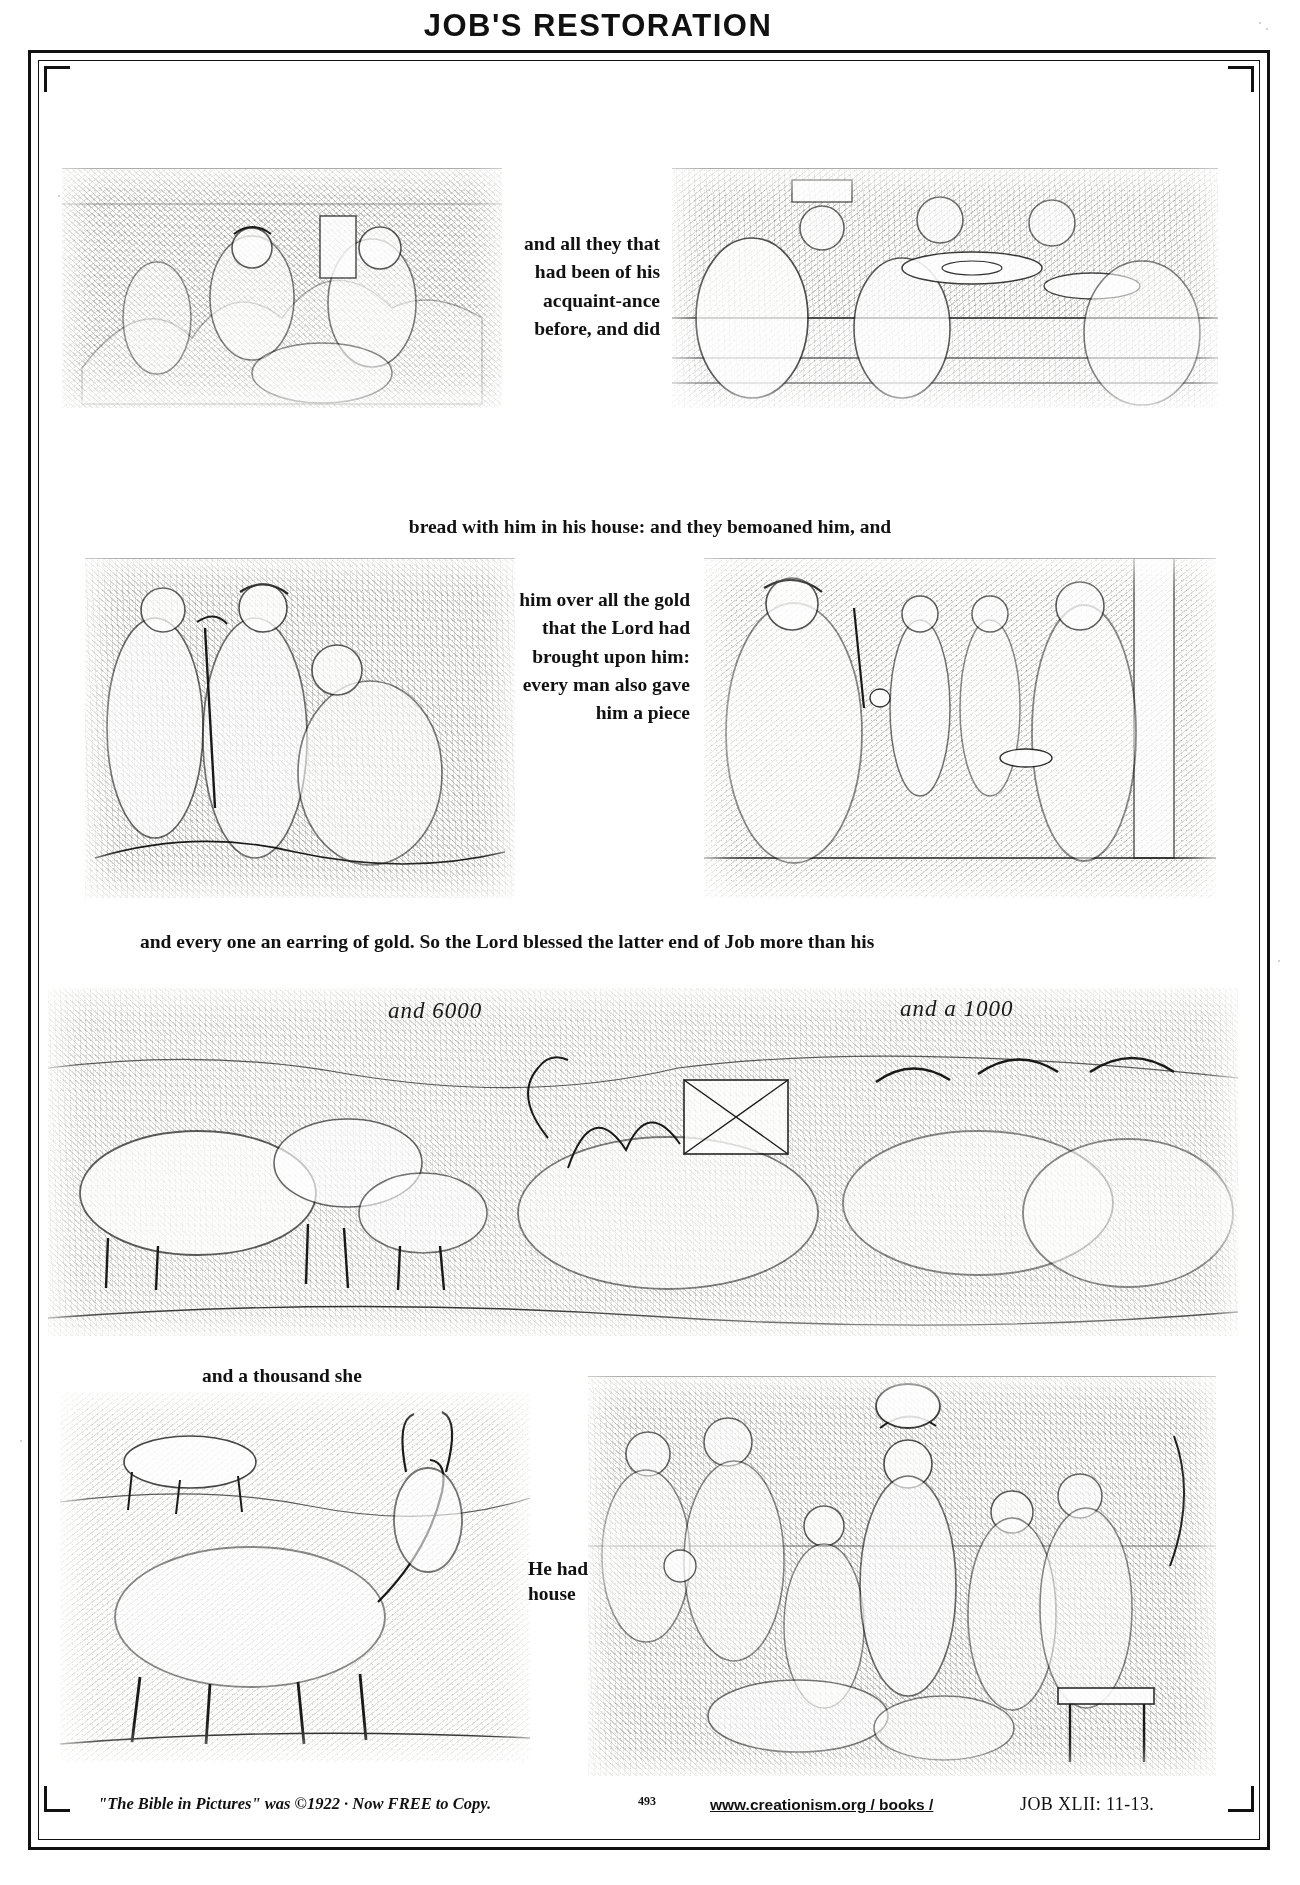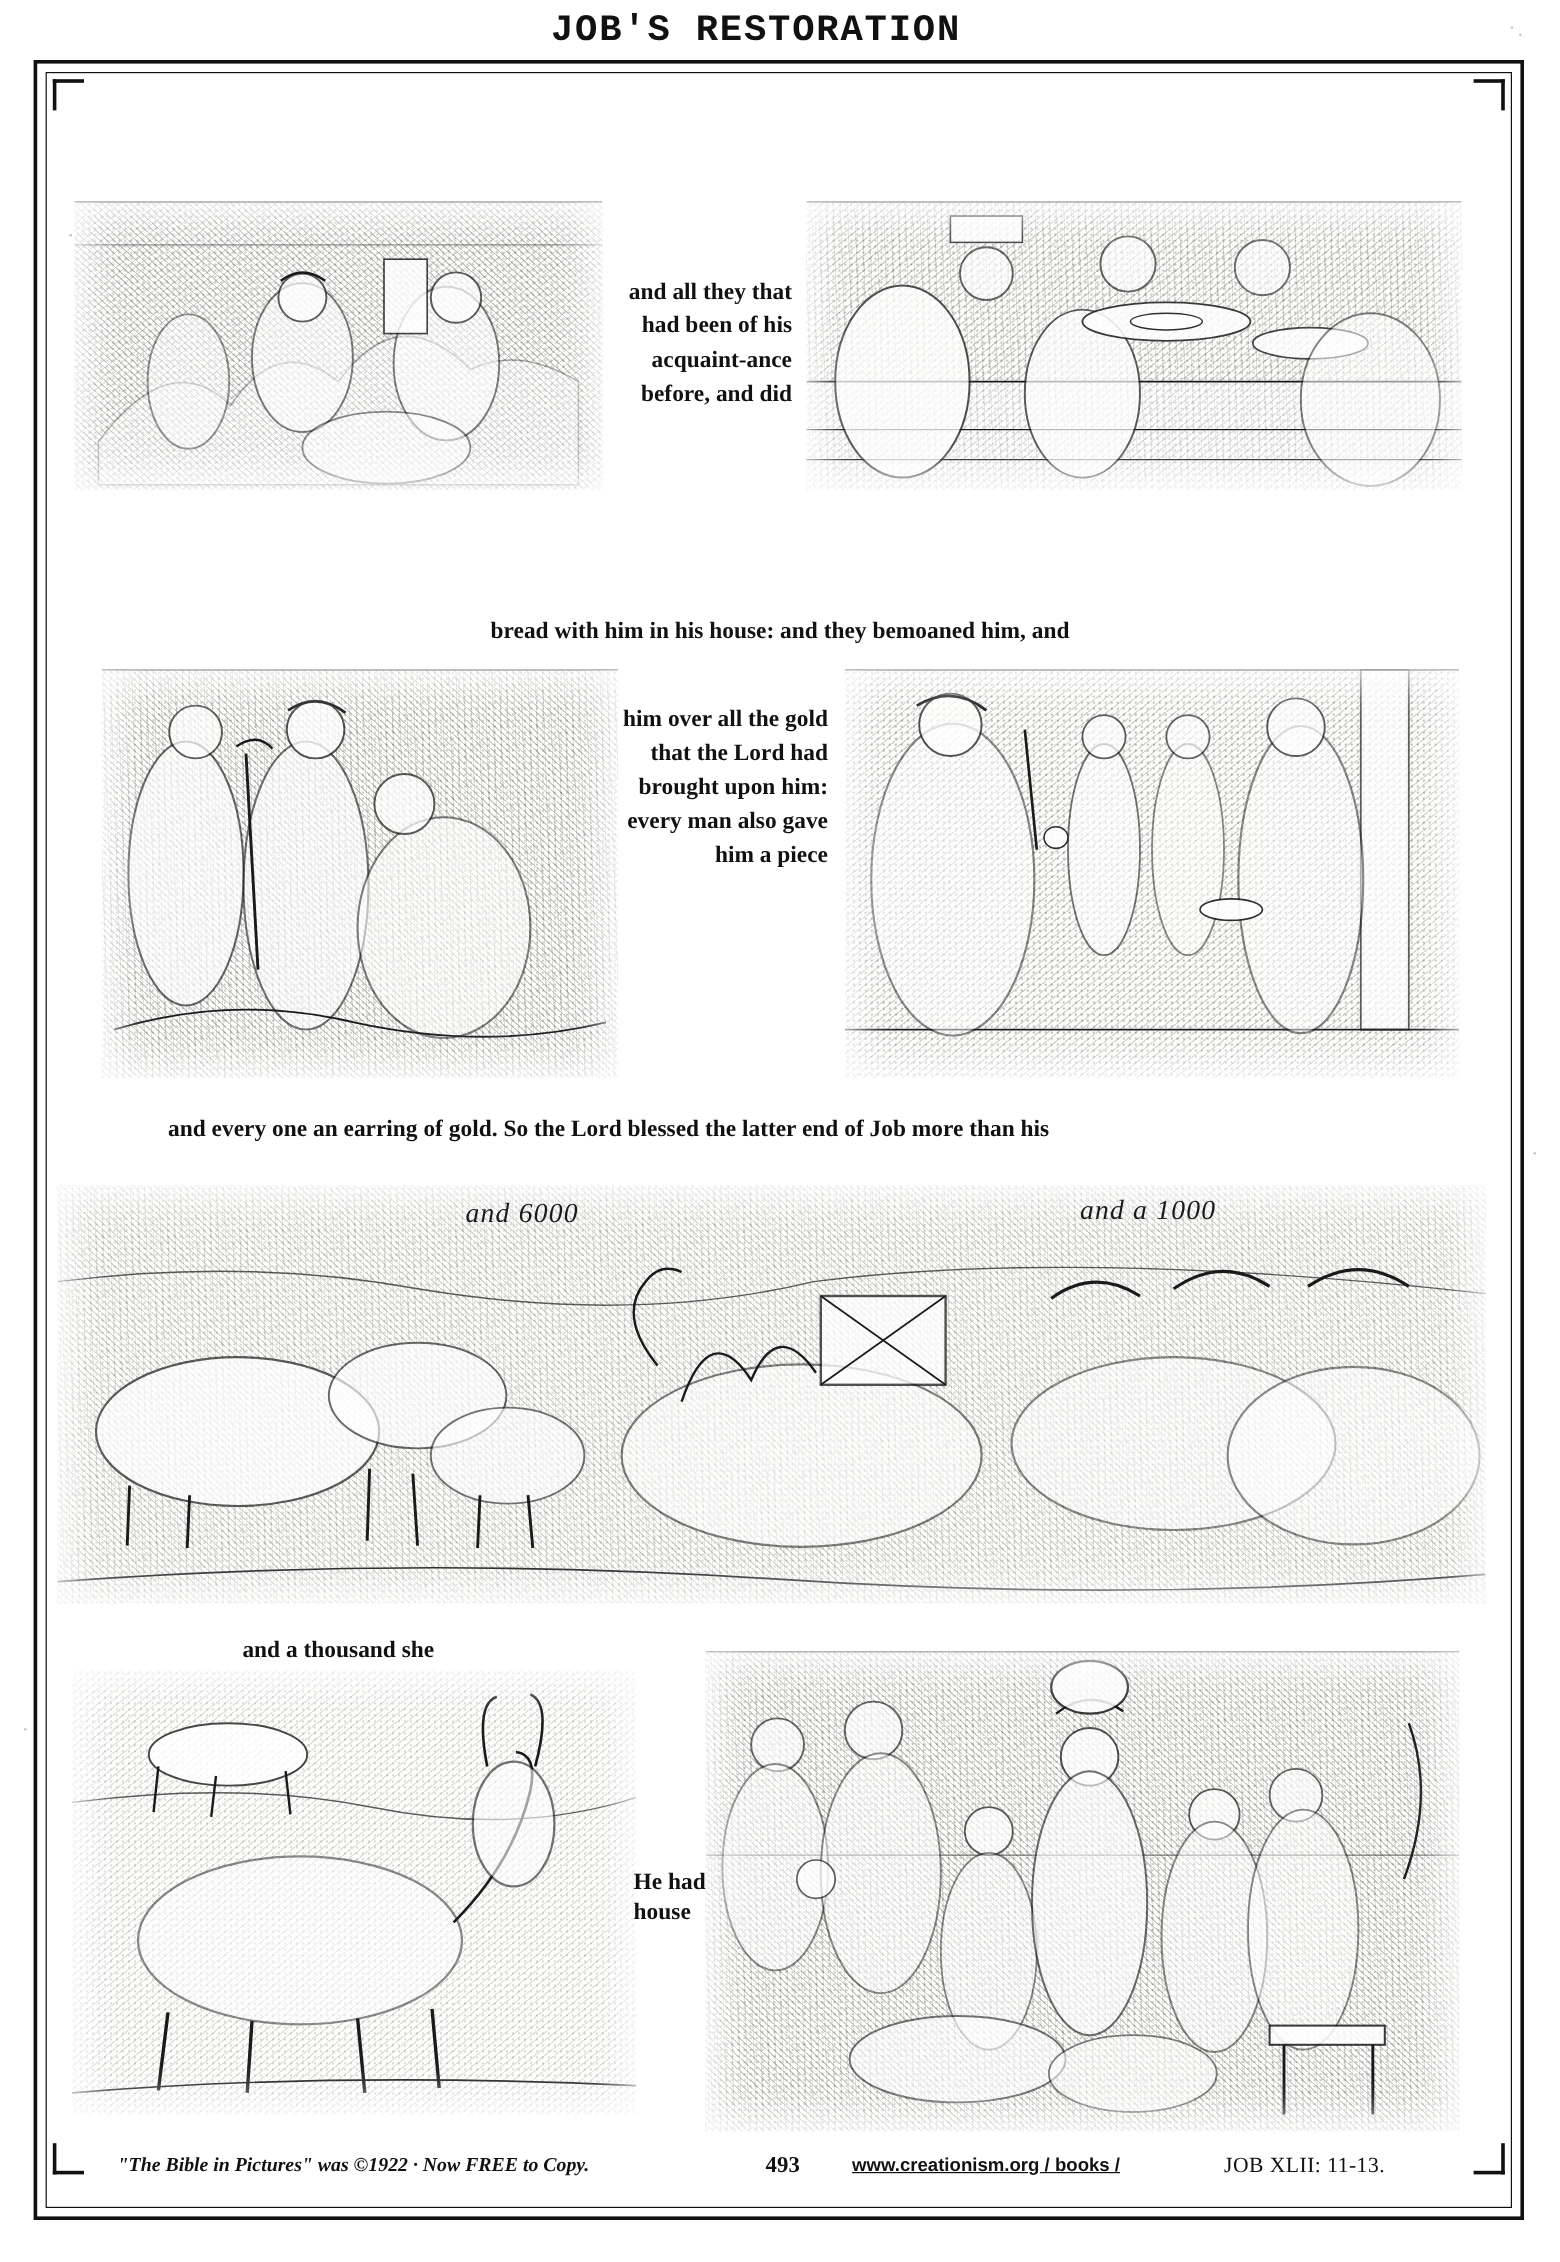--- a/index.html
+++ b/index.html
@@ -24,22 +24,21 @@
   }
   
   .title {
     position: absolute;
     left: 0; top: 8px;
     width: 1196px;
     text-align: center;
     font-size: 31px;
     font-weight: bold;
     letter-spacing: 1.5px;
-    font-family: Liberation Mono, monospace;
-    margin-left: 32px;
+    font-family: Liberation Sans, sans-serif;
   }
   
   .frame-outer {
     position: absolute;
     left: 28px; top: 50px;
     width: 1242px;
     height: 1800px;
     border: 3px solid #111;
     box-sizing: border-box;
   }
@@ -130,21 +129,21 @@
   .footer-credit {
     position: absolute; left: 38px; top: 2px;
     font-family: "Liberation Serif", serif;
     font-style: italic;
     font-size: 16.5px;
     font-weight: bold;
   }
   .footer-page {
     position: absolute; left: 578px; top: 2px;
     font-family: "Liberation Serif", serif;
-    font-size: 19px;
+    font-size: 12px;
     font-weight: bold;
   }
   .footer-link {
     position: absolute; left: 650px; top: 4px;
     font-family: "Liberation Sans", sans-serif;
     font-size: 15.5px;
     font-weight: bold;
     color: #111;
     text-decoration: underline;
   }

